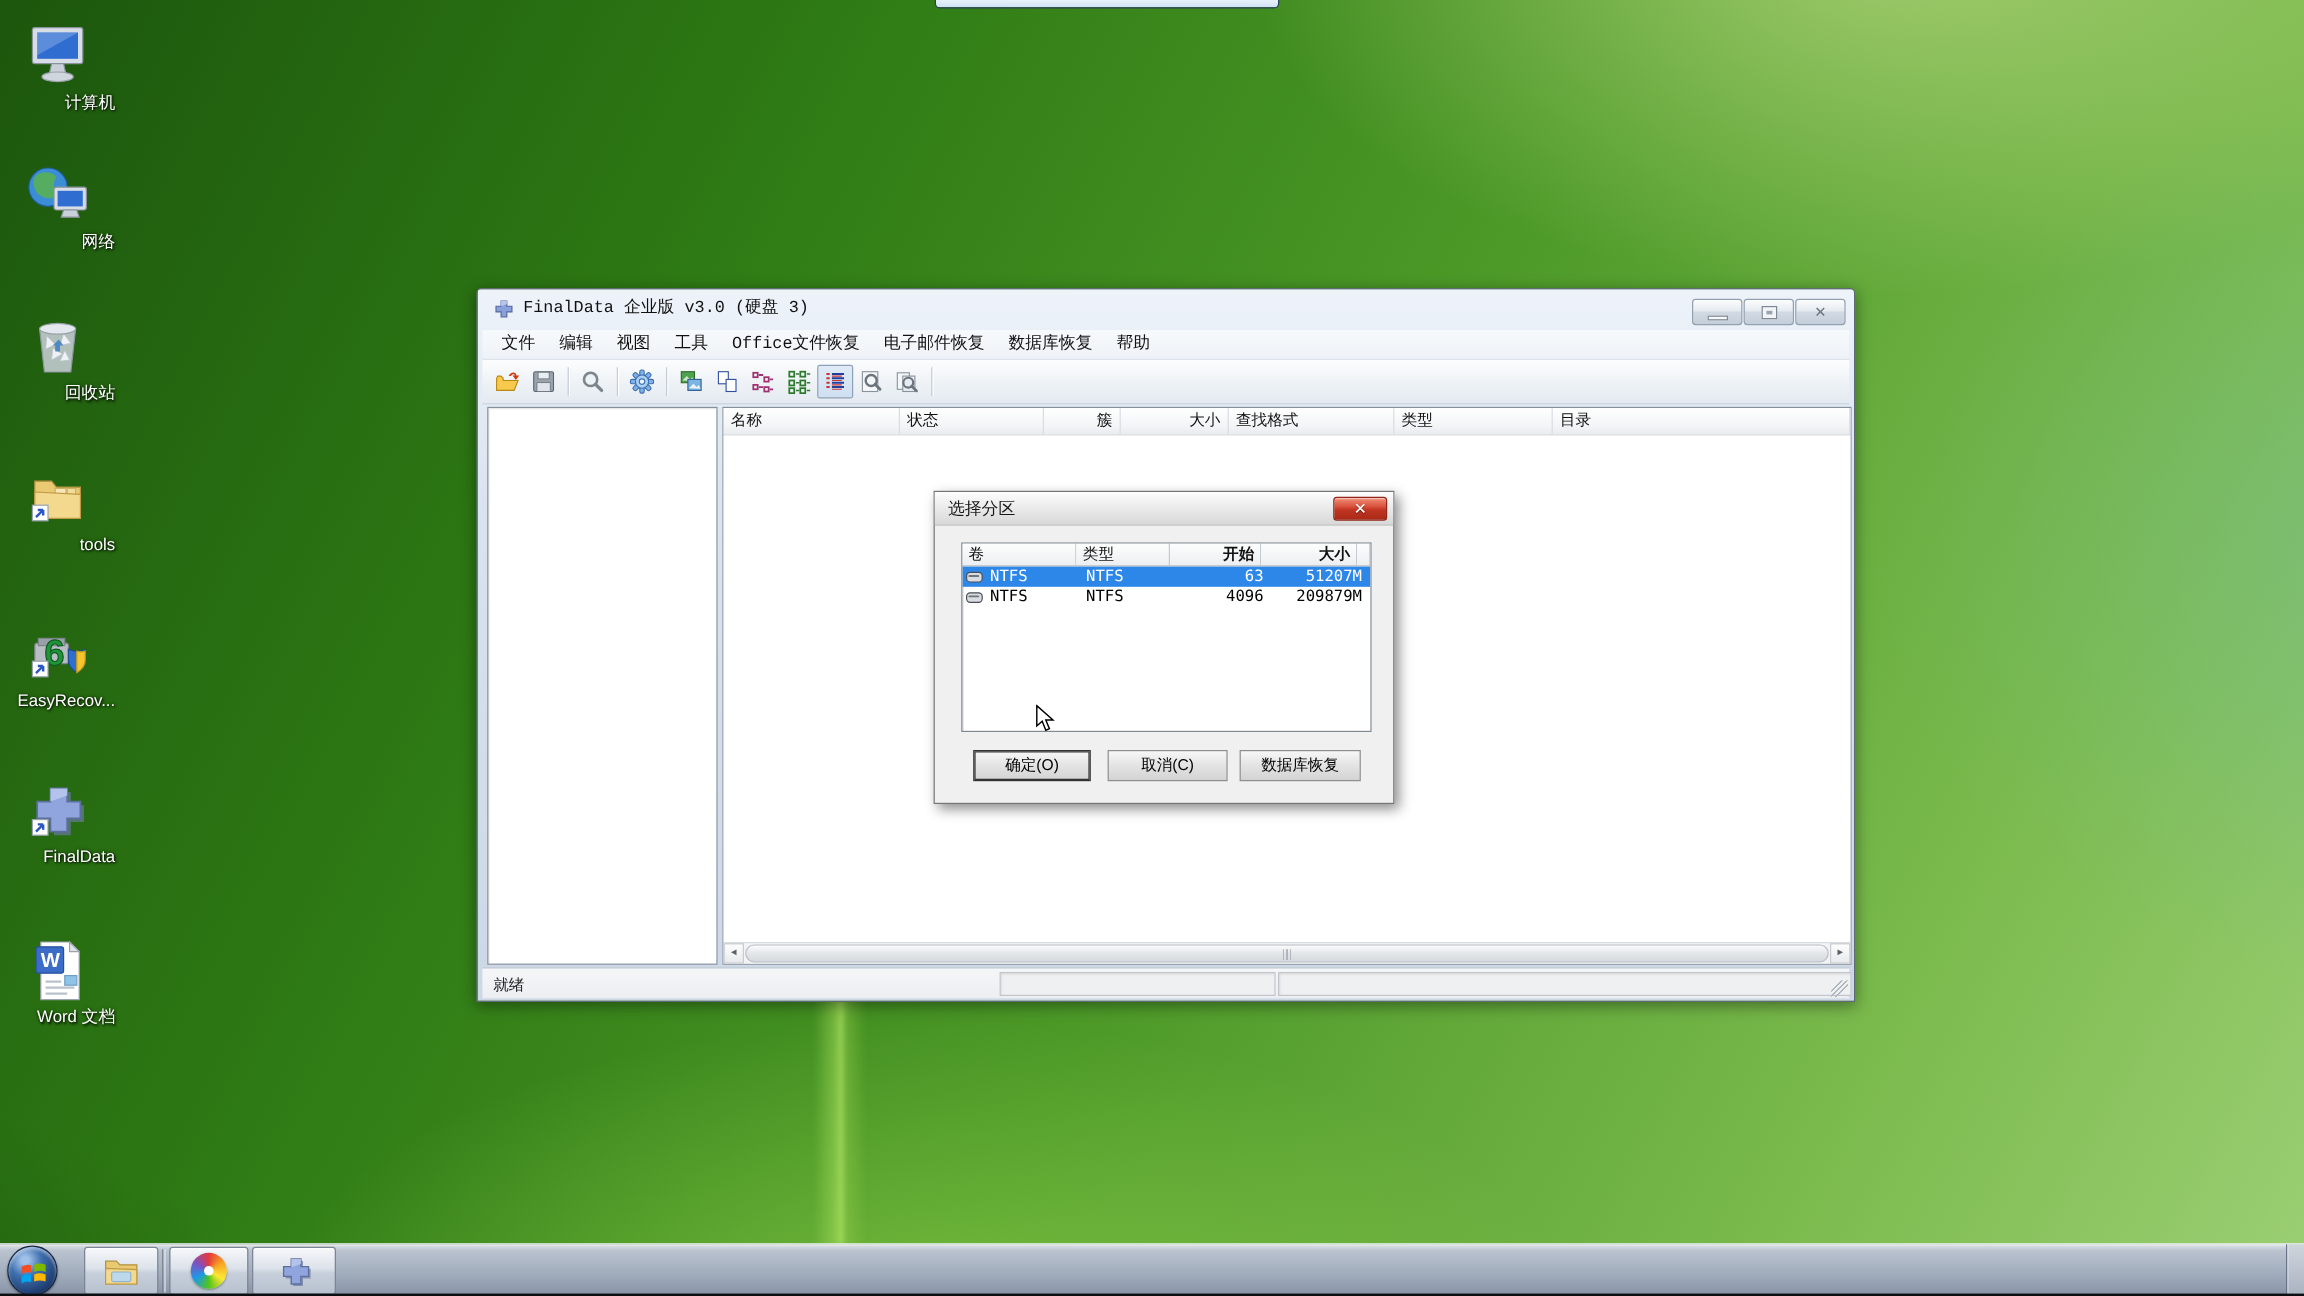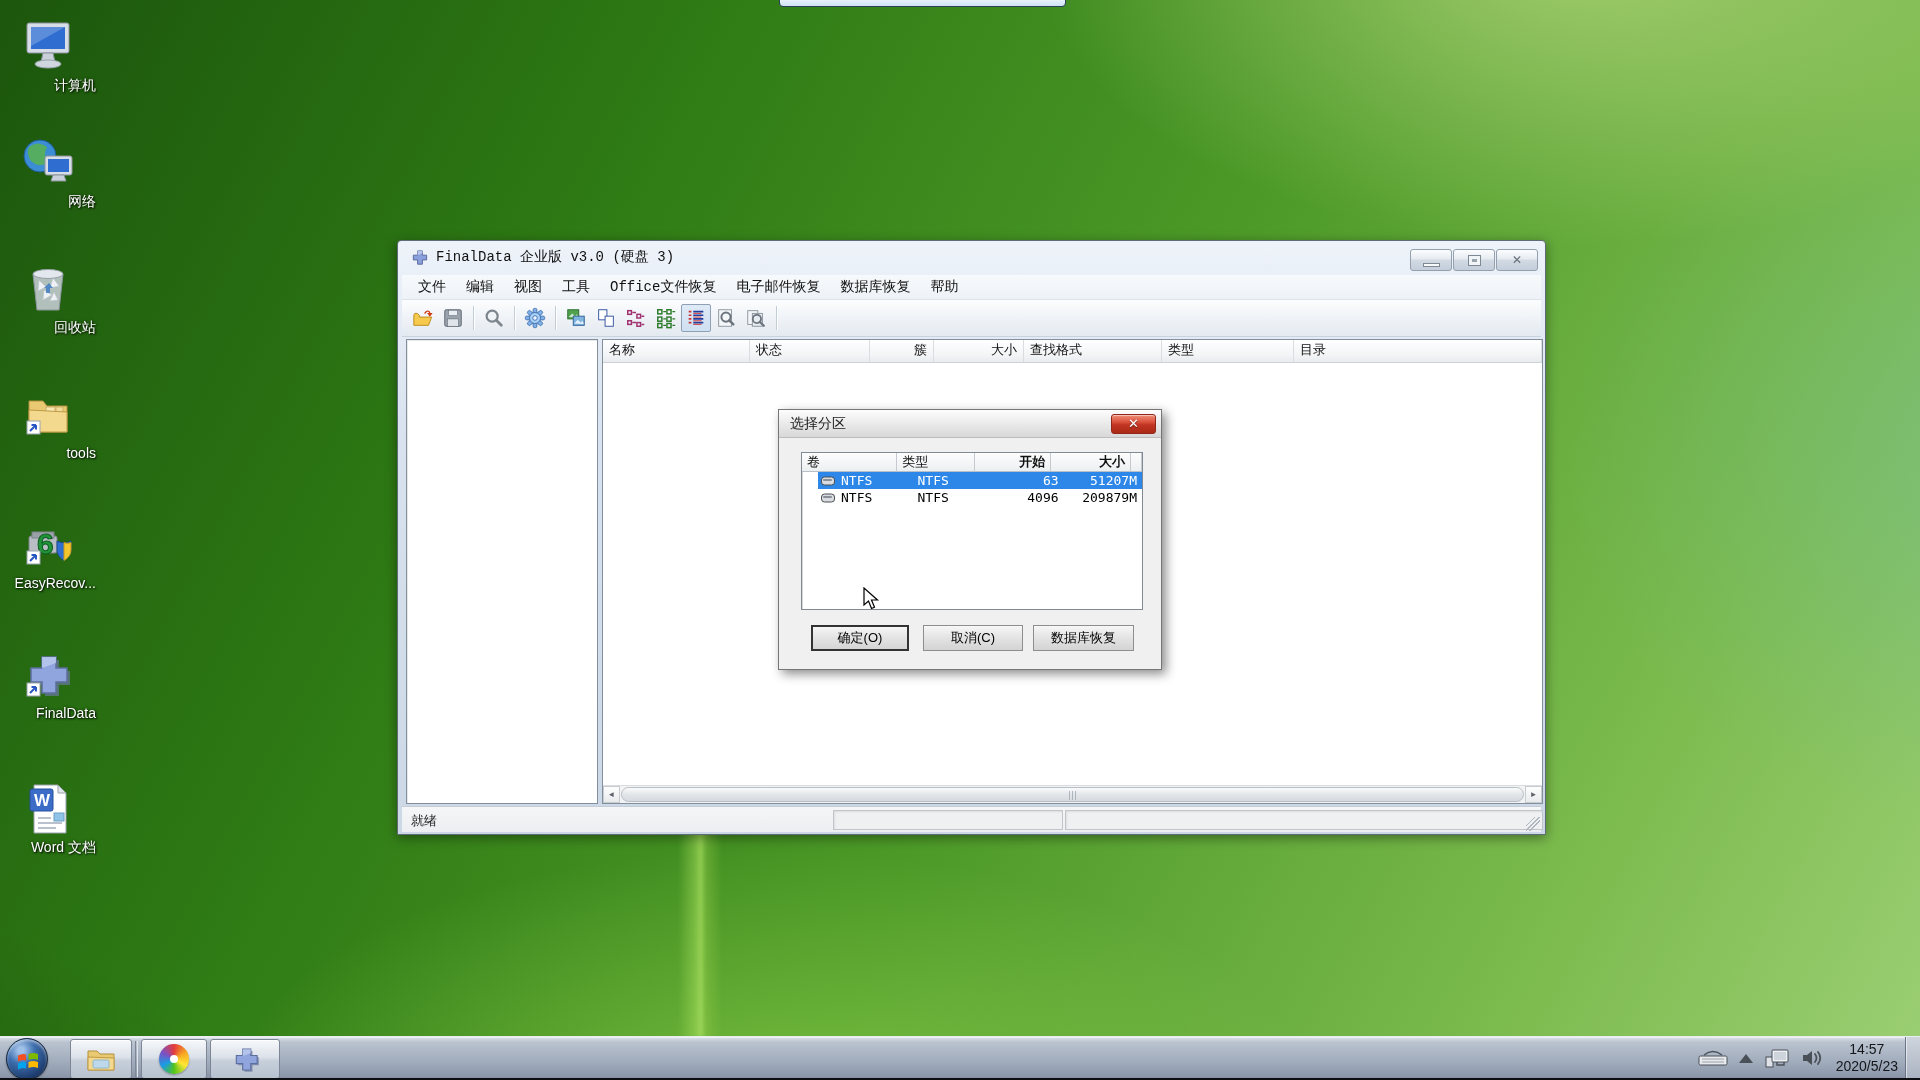--- a/index.html
+++ b/index.html
@@ -88,21 +88,21 @@
   .dlg-title-tx { position:absolute; left:11px; top:0; line-height:27px; font-size:14px; color:#1a1a1a; }
   .dlg-close { position:absolute; right:5px; top:4px; width:45px; height:20px; border:1px solid #93261a; border-radius:3px;
     background:linear-gradient(#f0907a,#d9503a 40%,#c03422 55%,#aa2a16); color:#fff; font-weight:bold;
     font-size:13px; text-align:center; line-height:18px; text-shadow:0 1px 1px rgba(0,0,0,.5); box-shadow:inset 0 1px 0 rgba(255,255,255,.45); }
   .dlg-list { position:absolute; left:22px; top:42px; width:342px; height:158px;
     background:#fff; border:1px solid #808a95; box-shadow:inset 1px 1px 0 #d8d8d8; overflow:hidden; }
   .dl-head { height:19px; display:flex; }
   .dl-col { background:linear-gradient(#fdfdfd,#eceff1); border-right:1px solid #c5cad0; border-bottom:1px solid #b9bfc6;
     font-size:13px; color:#111; line-height:18px; padding:0 5px; white-space:nowrap; overflow:hidden; }
   .dl-col.r { text-align:right;font-weight:bold; }
-  .dl-row { height:17px; display:flex; align-items:center; font-family:"DejaVu Sans Mono","Liberation Mono",monospace; font-size:13px; color:#000;margin-left:16px; }
+  .dl-row { height:17px; display:flex; align-items:center; font-family:"DejaVu Sans Mono","Liberation Mono",monospace; font-size:13px; color:#000; }
   .dl-row.sel { background:#2c87e8; color:#fff; }
   .dl-cell { padding:0 5px; white-space:nowrap; overflow:hidden; }
   .dl-cell.r { text-align:right; }
   .disk-ic { width:15px; height:10px; margin-left:3px; flex:0 0 auto; }
   .dlg-btn { position:absolute; top:215px; height:26px; background:linear-gradient(#f7f7f7,#e5e5e5 45%,#d3d3d3);
     border:1px solid #8e8e8e; font-size:13px; color:#000; text-align:center; line-height:24px; }
   .dlg-btn.default { border:1px solid #333; box-shadow:0 0 0 1px #333 inset, inset 0 1px 0 #fafafa; }
 
   .cursor { position:absolute; left:863px; top:587px; width:17px; height:24px; z-index:60; }
 
@@ -448,37 +448,15 @@
     </div>
 
     <div class="ttile" style="left:210px;width:70px">
       <svg width="30" height="30" viewBox="0 0 52 52">
         <path d="M22 9 h14 v11 h11 v14 h-11 v11 h-14 v-11 h-11 v-14 h11 z" fill="#69779e" opacity="0.7" transform="translate(3,3)"></path>
         <path d="M22 9 h14 v11 h11 v14 h-11 v11 h-14 v-11 h-11 v-14 h11 z" fill="#90a5de" stroke="#5d6f9d" stroke-width="2"></path>
         <path d="M22 9 h14 v7 l-14 5 z" fill="#b8c6ec" opacity="0.9"></path>
       </svg>
     </div>
 
-    <div class="tray">
-      <svg width="30" height="16" viewBox="0 0 30 16">
-        <path d="M6 5 q9 -7 18 0" fill="none" stroke="#4a5058" stroke-width="1.5"></path>
-        <rect x="1" y="6" width="28" height="9" rx="1.5" fill="#e8eaed" stroke="#4a5058"></rect>
-        <path d="M4 9 h22 M4 12 h22" stroke="#9aa1a9" stroke-width="1.2"></path>
-      </svg>
-      <div class="tri"></div>
-      <svg width="26" height="20" viewBox="0 0 26 20">
-        <rect x="2" y="9" width="7" height="10" fill="#dfe3e8" stroke="#4a5058"></rect>
-        <rect x="8" y="2" width="16" height="12" rx="1" fill="#eef1f4" stroke="#4a5058"></rect>
-        <rect x="10" y="4" width="12" height="8" fill="#cdd4db"></rect>
-        <path d="M13 14 v3 h7 v-3" fill="none" stroke="#4a5058" stroke-width="1.4"></path>
-      </svg>
-      <svg width="24" height="20" viewBox="0 0 24 20">
-        <path d="M2 7 L6 7 L11 3 L11 17 L6 13 L2 13 Z" fill="#4a5058"></path>
-        <path d="M14 6 q3 4 0 8 M17 4 q4.5 6 0 12" fill="none" stroke="#4a5058" stroke-width="1.8" stroke-linecap="round"></path>
-      </svg>
-      <div class="clock">
-        <div>14:57</div>
-        <div>2020/5/23</div>
-      </div>
-    </div>
     <div class="showdesk"></div>
   </div>
 </div>
 
 </body></html>

